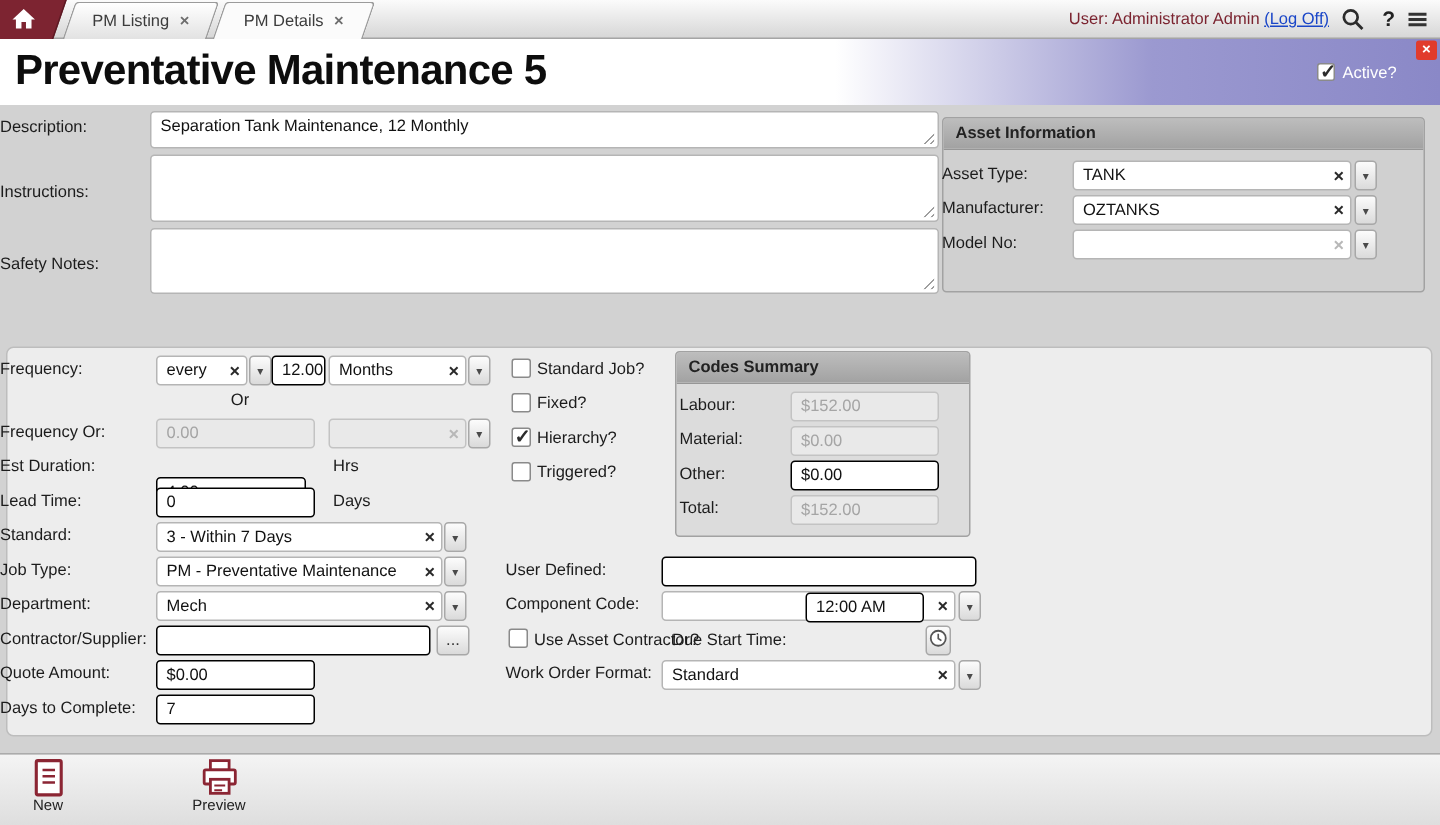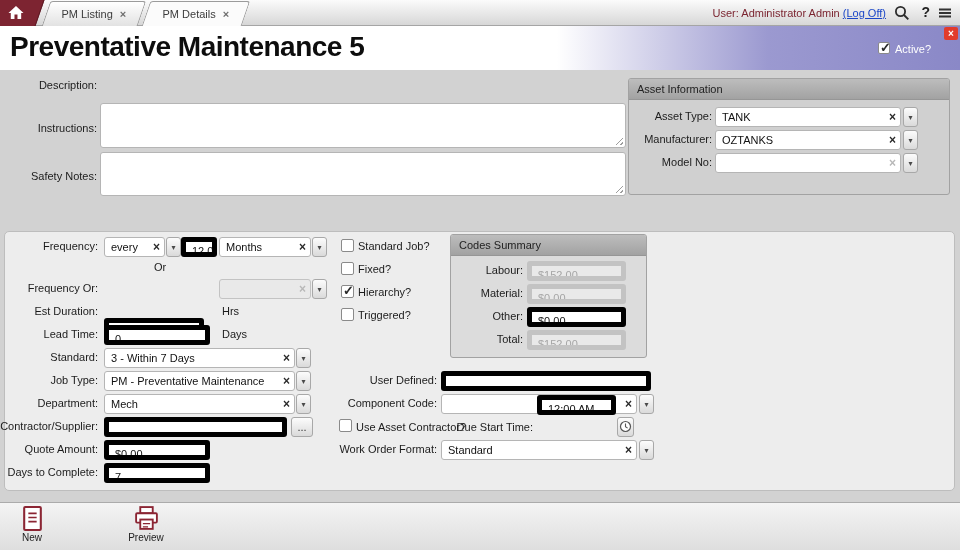--- a/index.html
+++ b/index.html
@@ -17,40 +17,40 @@
   .user{position:absolute;top:7px;right:74px;font-size:11px;color:#7b2430;white-space:nowrap}
   .logoff{color:#1a46c8;text-decoration:underline;cursor:pointer}
   .tbicon{position:absolute;cursor:pointer}
 
   
   .header{position:absolute;left:0;top:26px;width:960px;height:44px;background:linear-gradient(90deg,#ffffff 0%,#ffffff 58%,#9b99d0 80%,#8a88c7 100%)}
   .title{position:absolute;left:10px;top:31px;font-size:28px;font-weight:bold;color:#0d0d0d;letter-spacing:-0.5px;white-space:nowrap}
   .close-btn{position:absolute;left:944px;top:27px;width:14px;height:13px;background:#e13b2c;border-radius:2px;color:#fff;font-size:10px;font-weight:bold;display:flex;align-items:center;justify-content:center;cursor:pointer}
 
   
-  .lbl{position:absolute;font-size:11px;color:#1c1c1c;text-align:right;white-space:nowrap}
+  .lbl{position:absolute;font-size:11px;color:#1c1c1c;white-space:nowrap}
   .llbl{position:absolute;font-size:11px;color:#1c1c1c;text-align:left;white-space:nowrap}
   .field{position:absolute;background:#fff;border:1px solid #b5b5b5;border-radius:3px;font-size:11px;color:#111;padding:3px 6px;overflow:hidden}
   .grip{position:absolute;right:2px;bottom:2px;width:8px;height:8px;clip-path:polygon(100% 0,100% 100%,0 100%);background:repeating-linear-gradient(135deg,#9e9e9e 0 1px,transparent 1px 3px)}
-  .input{position:absolute;height:20px;background:#fff;border:5px solid #000000;border-radius:3px;font-size:11px;color:#111;padding:3px 6px;white-space:nowrap;overflow:hidden}
+  .input{position:absolute;height:20px;background:#fff;border:1px solid #000000;border-radius:3px;font-size:11px;color:#111;padding:3px 6px;white-space:nowrap;overflow:hidden}
   .input.disabled{background:#e9e9e9;color:#a5a5a5;border-color:#c3c3c3}
   .combo{position:absolute;height:20px;background:#fff;border:1px solid #b5b5b5;border-radius:3px;display:flex;align-items:center;font-size:11px;color:#111;padding:0 4px 0 6px;cursor:pointer}
   .combo .txt{flex:1;white-space:nowrap;overflow:hidden}
   .combo .x{font-weight:bold;color:#2a2a2a;font-size:12px;margin-left:3px;line-height:1}
   .combo.disabled{background:#e9e9e9;border-color:#c3c3c3}
   .combo.disabled .x{color:#b8b8b8}
   .dropbtn{position:absolute;width:15px;height:20px;background:linear-gradient(#fcfcfc,#dadada);border:1px solid #a8a8a8;border-radius:3px;font-size:8px;color:#4a4a4a;display:flex;align-items:center;justify-content:center;cursor:pointer}
   .sqbtn{position:absolute;height:20px;background:linear-gradient(#fcfcfc,#dadada);border:1px solid #a8a8a8;border-radius:3px;font-size:11px;color:#333;display:flex;align-items:center;justify-content:center;cursor:pointer}
   .cb{position:absolute;width:13px;height:13px;border:1px solid #8a8a8a;background:#fff;border-radius:2px;cursor:pointer}
   .cb .chk{display:none;position:absolute;left:1px;top:-3px;font-size:13px;color:#2b2b2b;font-weight:bold}
   .cb.checked .chk{display:block}
 
   
   .panel{position:absolute;border:1px solid #a2a2a2;border-radius:3px}
-  .phead{height:21px;background:linear-gradient(#bdbdbd,#a2a2a2);border-bottom:1px solid #969696;font-size:11px;font-weight:normal;color:#222;padding:4px 8px;border-radius:2px 2px 0 0}
+  .phead{height:21px;background:linear-gradient(#bdbdbd,#a2a2a2);border-bottom:1px solid #969696;font-size:11px;font-weight:bold;color:#222;padding:4px 8px;border-radius:2px 2px 0 0}
 
   
   .tabstrip{position:absolute;left:5px;top:211px;display:flex;gap:2px;align-items:flex-start}
   .tab{height:20px;margin-top:1px;padding:0 11px;font-size:11px;display:flex;align-items:center;background:linear-gradient(#f2f2f2,#dcdcdc);border:1px solid #adadad;border-bottom:none;border-radius:3px 3px 0 0;color:#333;cursor:pointer;white-space:nowrap}
   .tab.active{background:#ededed;height:21px;margin-top:0;position:relative;z-index:3}
   .content{position:absolute;left:4px;top:231px;width:951px;height:260px;background:#ededed;border:1px solid #bdbdbd;border-radius:5px}
 
   
   .toolbar{position:absolute;left:0;top:502px;width:960px;height:48px;background:linear-gradient(#f4f4f4,#dedede);border-top:1px solid #ababab}
   .tool{position:absolute;top:505px;text-align:center;cursor:pointer}
@@ -104,20 +104,24 @@
   <div class="title">Preventative Maintenance 5</div>
   <div class="close-btn">
       <span>×</span>
     </div>
   <div class="cb checked" style="left:878px;top:42px;width:12px;height:12px">
       <span class="chk">✓</span>
     </div>
   <div class="llbl" style="left:895px;top:43px;color:#ffffff">Active?</div>
 
   <div class="lbl" style="left:0;width:97px;top:79px">Description:</div>
+  <div class="field" style="left:100px;top:74px;width:526px;height:25px">
+    <span>Separation Tank Maintenance, 12 Monthly</span>
+    <span class="grip"></span>
+  </div>
 
   <div class="lbl" style="left:0;width:97px;top:122px">Instructions:</div>
   <div class="field" style="left:100px;top:103px;width:526px;height:45px">
     <span></span>
     <span class="grip"></span>
   </div>
 
   <div class="lbl" style="left:0;width:97px;top:170px">Safety Notes:</div>
   <div class="field" style="left:100px;top:152px;width:526px;height:44px">
     <span class="grip"></span>
@@ -158,20 +162,21 @@
   <div class="input" style="left:181px;top:237px;width:36px">12.00</div>
   <div class="combo" style="left:219px;top:237px;width:92px">
     <span class="txt">Months</span>
     <span class="x">×</span>
   </div>
   <div class="dropbtn" style="left:312px;top:237px">▾</div>
 
   <div class="lbl" style="left:104px;width:112px;top:261px;text-align:center">Or</div>
 
   <div class="lbl" style="left:0;width:98px;top:282px">Frequency Or:</div>
+  <div class="input disabled" style="left:104px;top:279px;width:106px">0.00</div>
   <div class="combo disabled" style="left:219px;top:279px;width:92px">
     <span class="txt"></span>
     <span class="x">×</span>
   </div>
   <div class="dropbtn" style="left:312px;top:279px">▾</div>
 
   <div class="lbl" style="left:0;width:98px;top:305px">Est Duration:</div>
   <div class="input" style="left:104px;top:318px;width:100px">4.00</div>
   <div class="llbl" style="left:222px;top:305px">Hrs</div>
 

